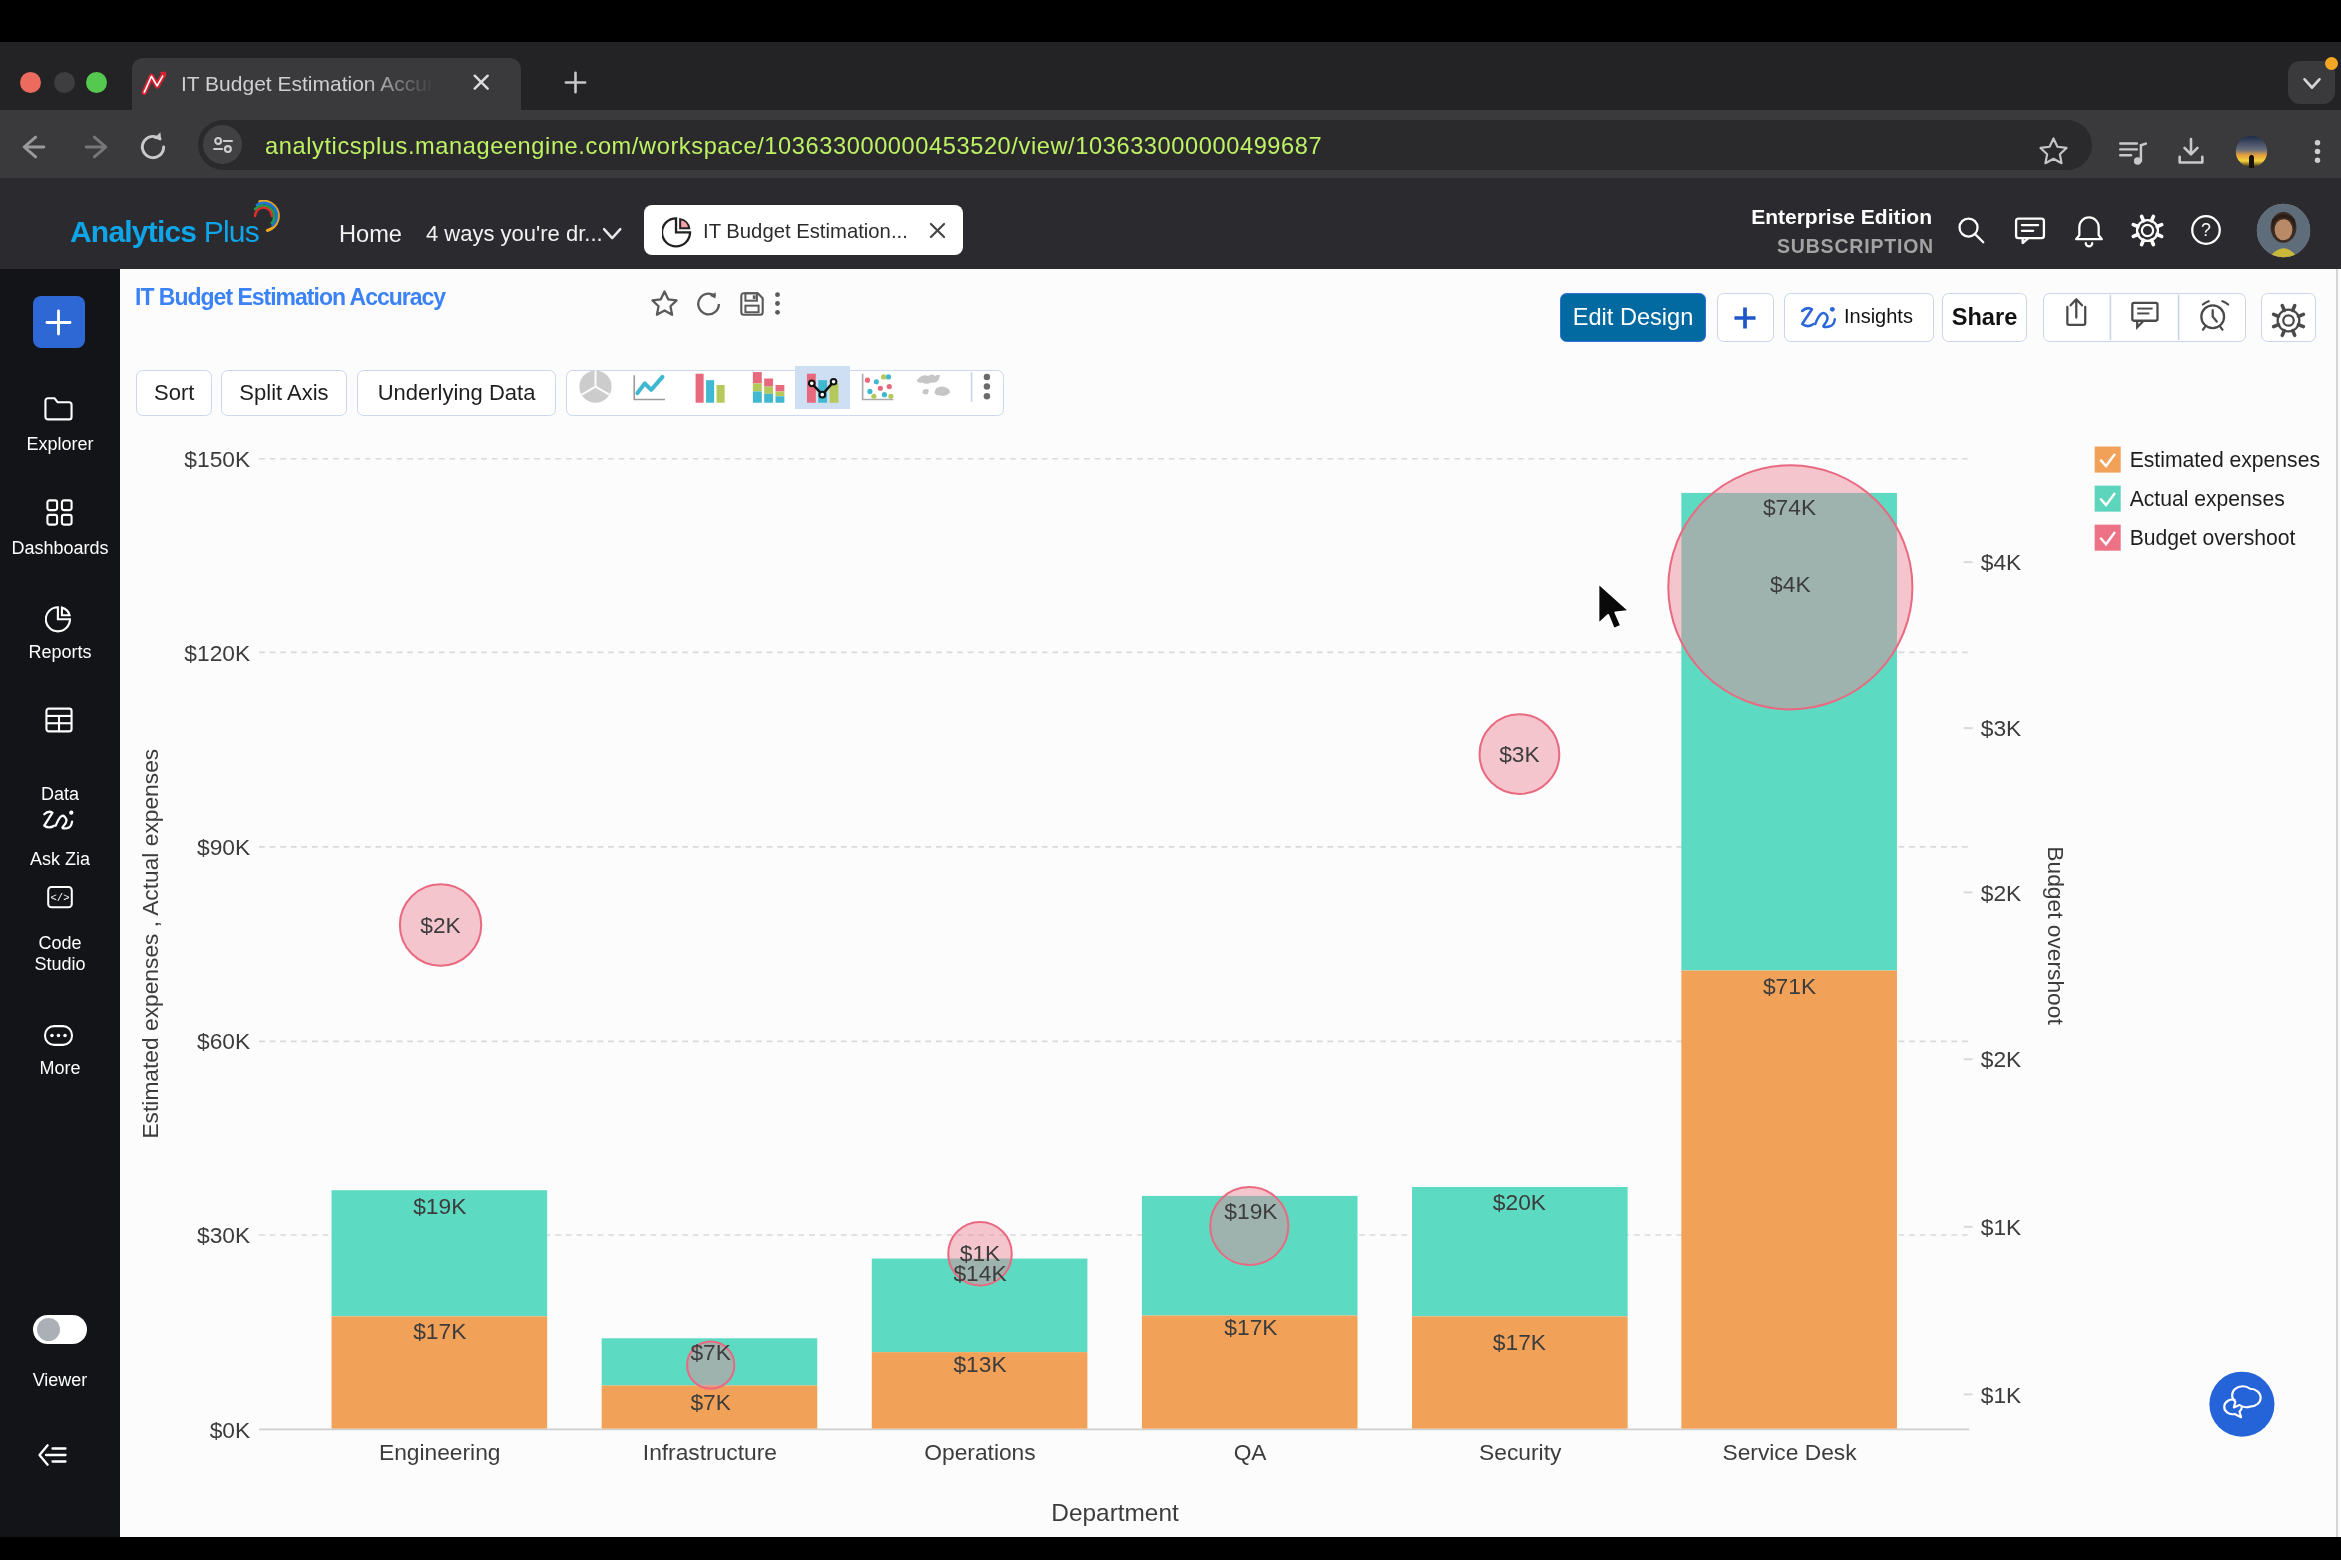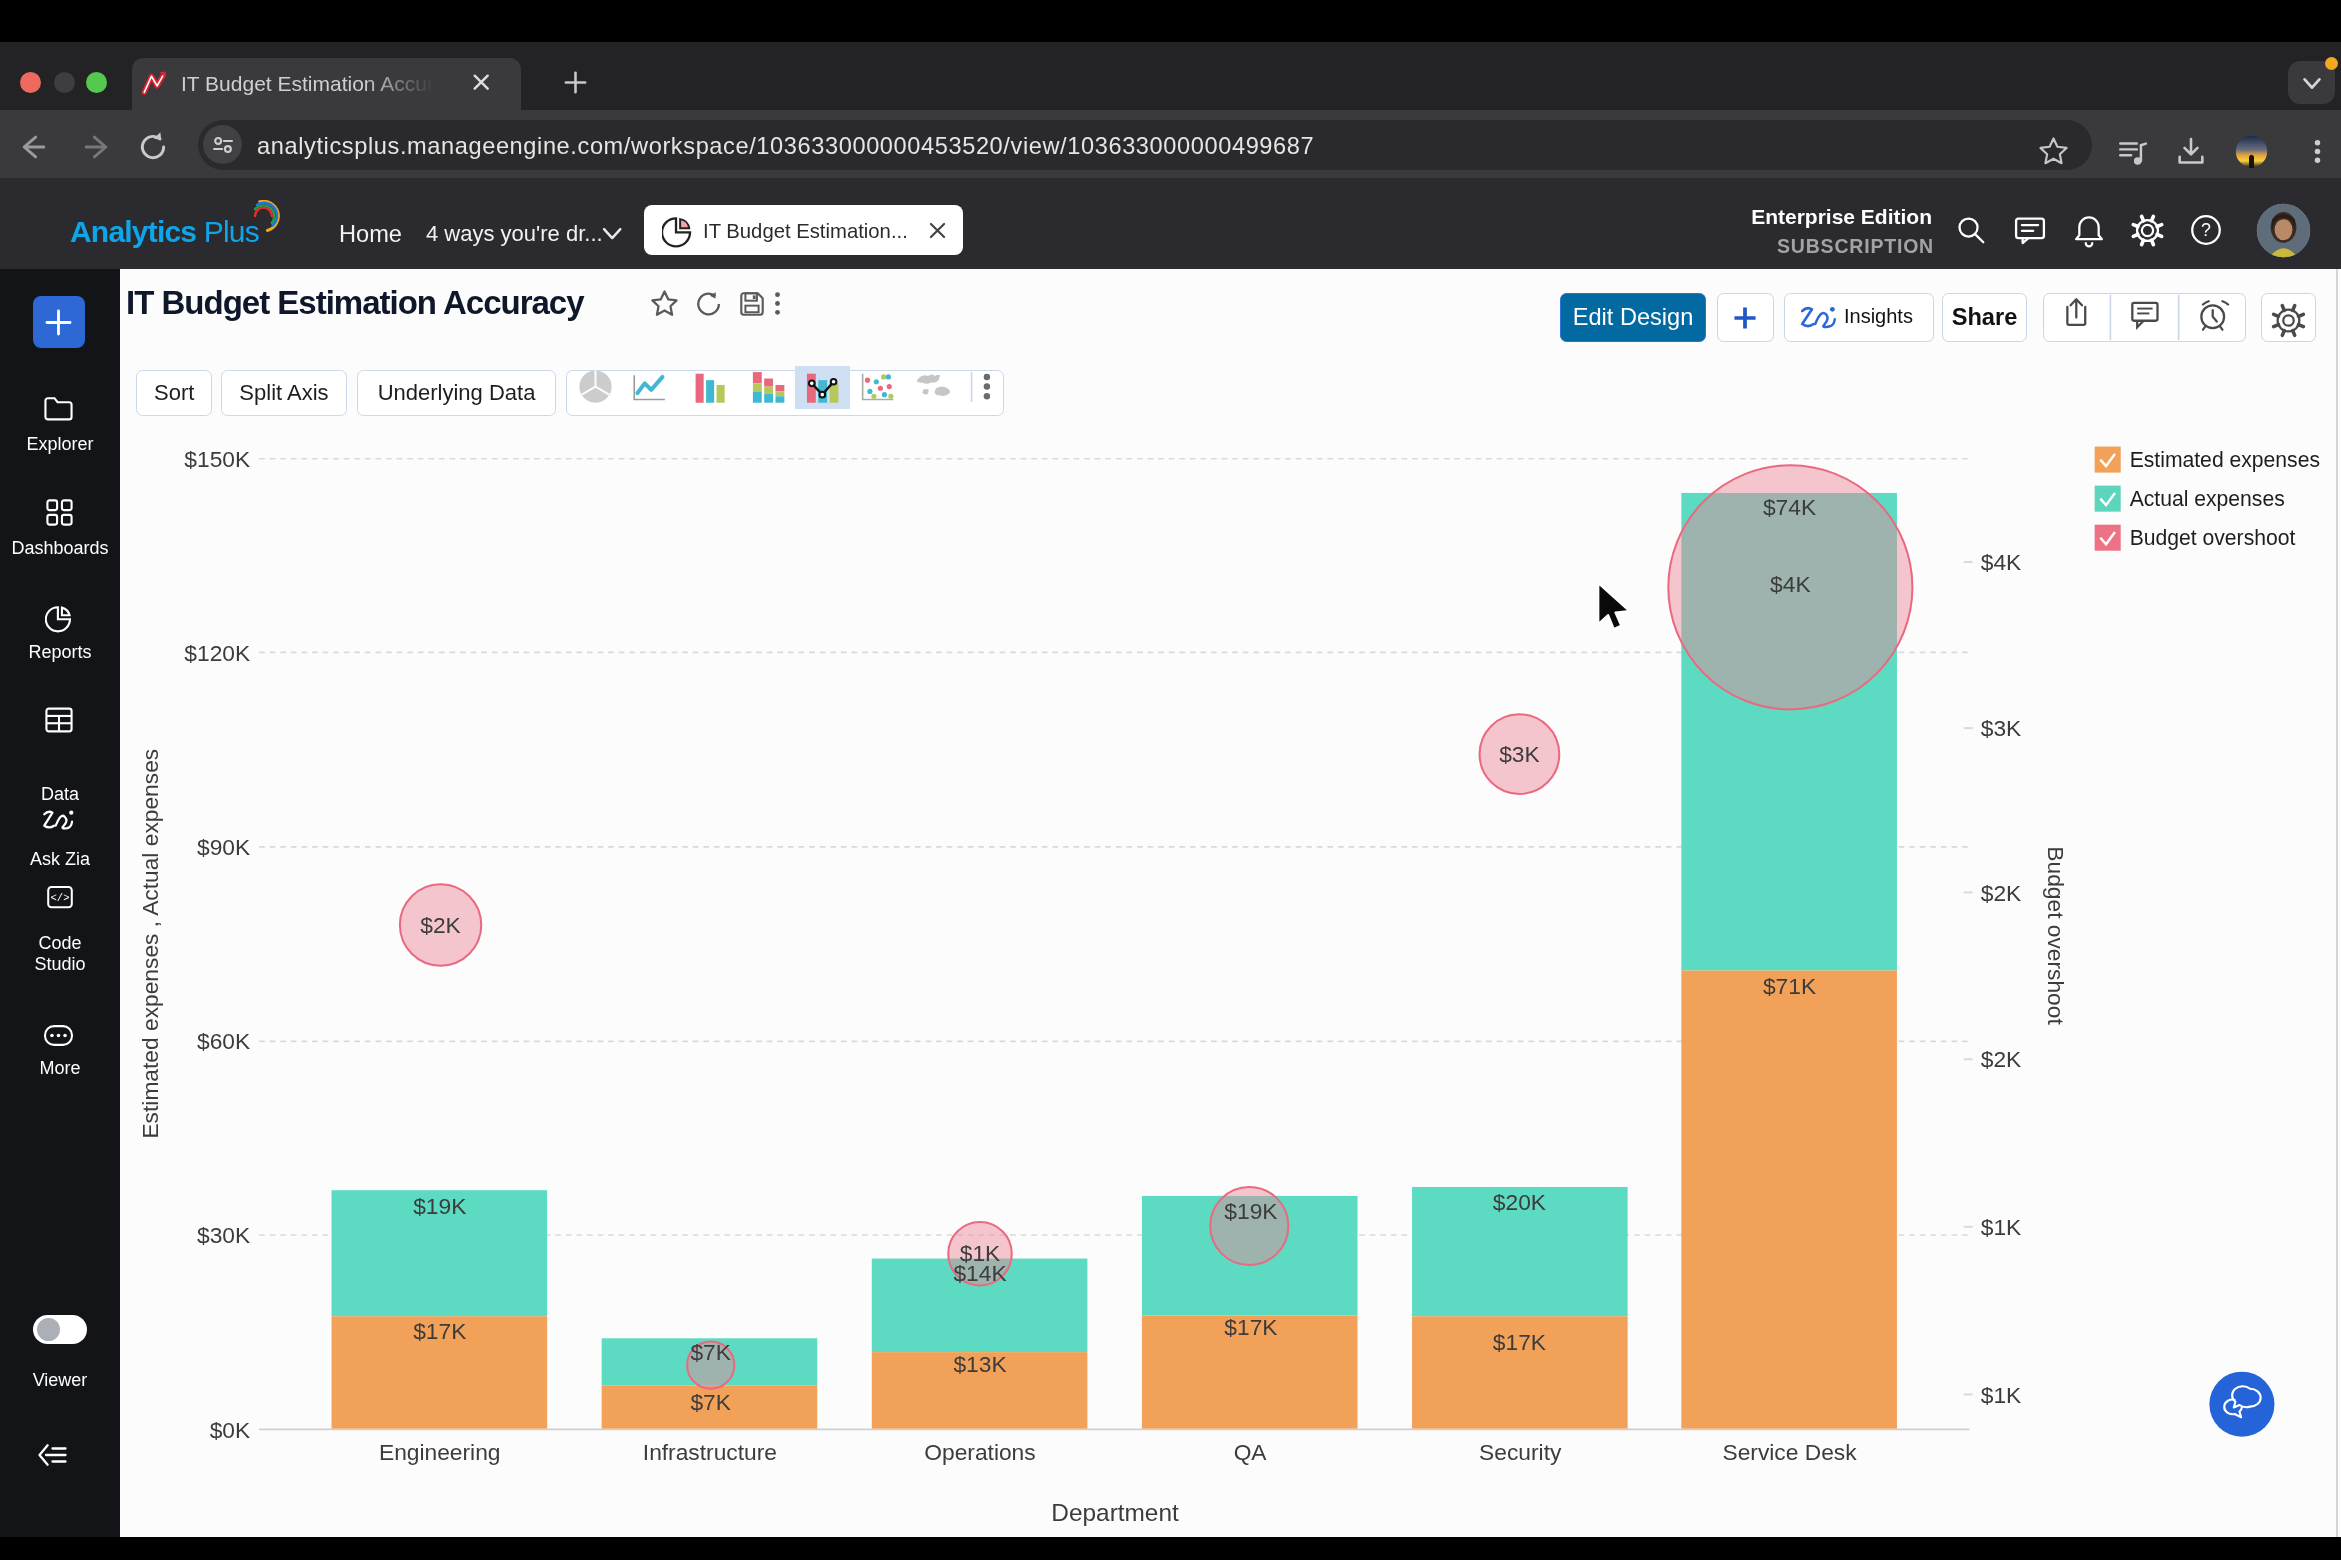--- a/index.html
+++ b/index.html
@@ -10,32 +10,32 @@
 
   #tabstrip { left:0; top:42px; width:2342px; height:68px; background:#232326; }
   #toolbar  { left:0; top:110px; width:2342px; height:68px; background:#3A3A3C; }
   .light { position:absolute; border-radius:50%; width:21px; height:21px; top:72px; }
   #tab { left:132px; top:58px; width:389px; height:52px; background:#3A3A3C; border-radius:11.4px 11.4px 0 0; }
   #tabtitle { left:181px; top:72px; width:265px; height:33px; color:#CFCFD1; font-size:21px; white-space:nowrap; overflow:hidden; }
   #tabfade { left:363px; top:70px; width:83px; height:34px; background:linear-gradient(90deg, rgba(58,58,60,0), #3A3A3C 85%); }
   #tsearch { left:2288px; top:61px; width:47px; height:43px; border-radius:12.2px; background:#3A3A3C; }
   #urlpill { left:198px; top:120px; width:1894px; height:50px; border-radius:25px; background:#2A2A2C; }
   #tunechip { left:203px; top:125px; width:39px; height:39px; border-radius:50%; background:#414143; }
-  #urltext { left:257px; top:133px; font-size:23.6px; color:#e5e5e5; letter-spacing:0.6px; }
+  #urltext { left:265px; top:133px; font-size:23.6px; color:#bef264; letter-spacing:0.6px; }
 
   #appheader { left:0; top:178px; width:2342px; height:91px; background:#2B2B2F; }
   #whitetab { left:644px; top:205px; width:319px; height:50px; background:#fff; border-radius:8.1px; }
   #eetitle { left:1693px; top:205px; width:239px; text-align:right; color:#FFF; font-weight:bold; font-size:21px; }
   #eesub { left:1693px; top:235px; width:241px; text-align:right; color:#a3a3a3; font-weight:bold; font-size:19.5px; letter-spacing:0.8px;}
 
   #sidebar { left:0; top:269px; width:120px; height:1268px; background:#131418; }
   .sbitem { position:absolute; width:120px; text-align:center; color:#FFF; font-size:18px; }
 
   #content { left:120px; top:269px; width:2222px; height:1268px; background:#FCFCFC; }
-  #ctitle { left:6px; top:14.6px; font-size:33px; font-weight:bold; color:#0f172a; letter-spacing:-1px;}
+  #ctitle { left:15px; top:14.6px; font-size:23px; font-weight:bold; color:#3b82f6; letter-spacing:-1px;}
   .btn { position:absolute; height:46px; top:101px; border:1.6px solid #CBD7EA; border-radius:6.5px;
          background:#fff; color:#1e1e1e; font-size:22px; line-height:43px; text-align:center; }
   .tbtn { position:absolute; top:23.6px; height:49px; border:1.6px solid #C9D5E8; border-radius:6.5px;
           background:#fff; color:#111; font-size:23.6px; line-height:46px; text-align:center; }
 </style>
 </head>
 <body>
 
 <div id="tabstrip" class="abs"></div>
 <div class="light" style="left:20.3px;background:#ED6A5F;"></div>

